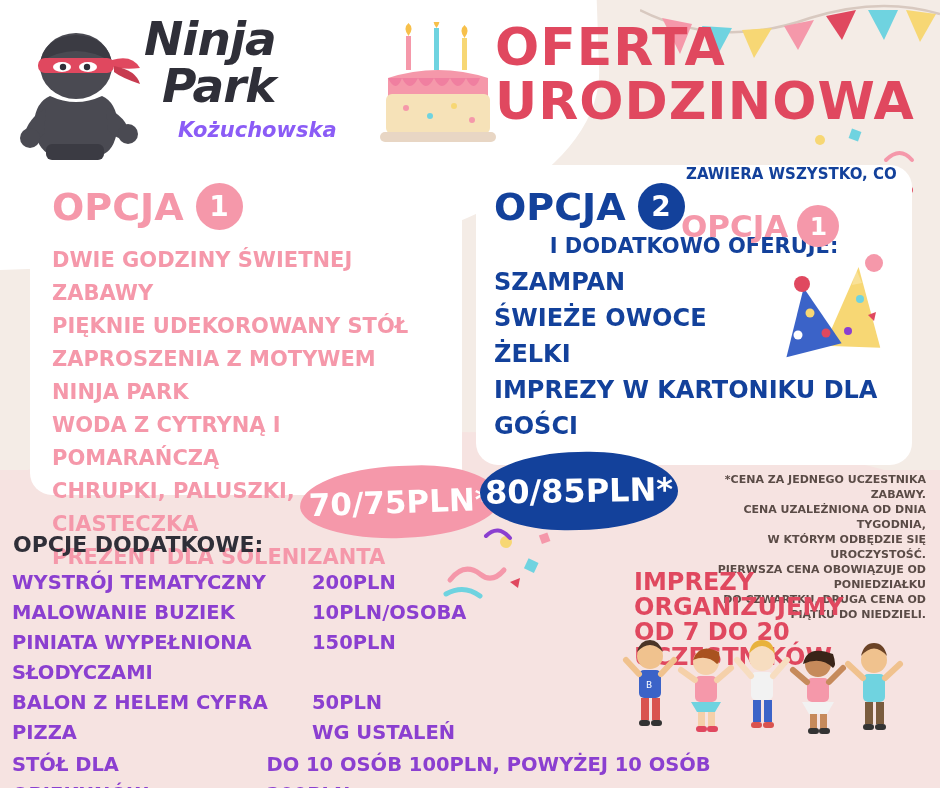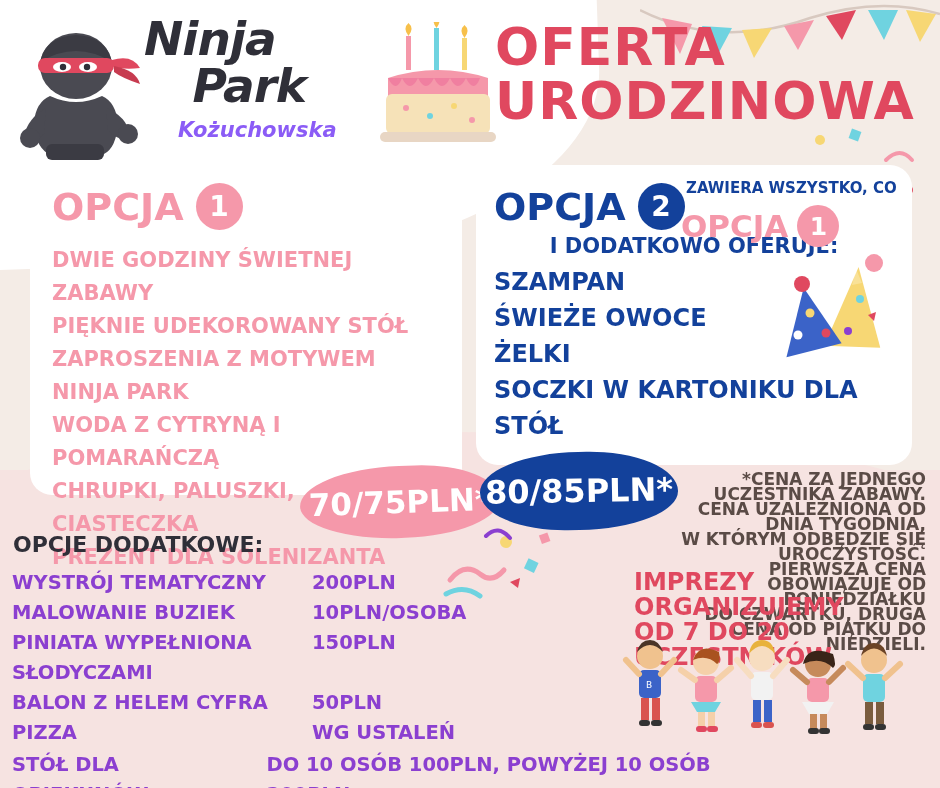--- a/index.html
+++ b/index.html
@@ -42,21 +42,21 @@
     position: absolute; left: 14px; top: 12px; width: 330px; height: 150px;
   }
   .ninja-figure { position: absolute; left: 2px; top: 10px; }
   .logo-text {
     position: absolute; left: 130px; top: 4px;
     font-family: "DejaVu Sans", sans-serif;
     font-weight: bold; font-style: italic;
     color: #2f2f38;
   }
   .logo-ninja { font-size: 47px; letter-spacing: -1px; line-height: 46px; }
-  .logo-park  { font-size: 47px; letter-spacing: -1px; line-height: 48px; margin-left: 18px; text-align: center;}
+  .logo-park  { font-size: 47px; letter-spacing: -1px; line-height: 48px; margin-left: 18px;}
   .logo-kozu  {
     font-size: 21px; color: #8b5cf6; margin-left: 34px; margin-top: 8px;
     letter-spacing: 0px;
   }
   .oferta-title {
     position: absolute; left: 495px; top: 20px;
     font-family: "DejaVu Sans", sans-serif;
     font-weight: bold;
     color: #e0485f;
     font-size: 52px;
@@ -101,21 +101,21 @@
   .list-pink {
     margin-top: 14px;
     font-family: "DejaVu Sans", sans-serif;
     font-weight: bold;
     color: #f598aa;
     font-size: 21px;
     line-height: 33px;
     letter-spacing: 0px;
   }
   .opt2-note {
-    position: absolute; left: 210px; top: 14px;
+    position: absolute; left: 210px; top: 0;
     width: 215px;
     font-family: "DejaVu Sans", sans-serif;
     font-weight: bold; font-size: 15px; color: #13419b; line-height: 19px;
   }
   .opt2-sub {
     position: absolute; left: 205px; top: 40px;
     display: flex; align-items: center; gap: 9px;
   }
   .opt2-sub .opt-word { font-size: 31px; }
   .opt2-line {
@@ -153,21 +153,21 @@
     font-family: "DejaVu Sans", sans-serif;
     font-weight: bold; font-size: 32px;
     display: flex; align-items: center; justify-content: center;
     transform: rotate(-1deg);
   }
   .footnote {
     position: absolute; left: 676px; top: 472px; width: 250px;
     font-family: "DejaVu Sans", sans-serif;
     font-weight: bold;
     color: #5a4b46;
-    font-size: 17px;
+    font-size: 11px;
     line-height: 15px;
     text-align: right;
   }
   
   .extra-title {
     position: absolute; left: 13px; top: 532px;
     font-family: "DejaVu Sans", sans-serif;
     font-weight: bold; font-size: 22px; color: #2f2f38;
   }
   .extra-table {
@@ -318,21 +318,21 @@
     <circle cx="34" cy="62" r="4.5" fill="#f7d774"></circle>
     <circle cx="50" cy="82" r="4.5" fill="#e0485f"></circle>
     <circle cx="22" cy="84" r="4.5" fill="#fff"></circle>
     <ellipse cx="26" cy="33" rx="8" ry="8" fill="#e0485f"></ellipse>
   </svg>
 
   <div class="list-blue">
     <div>SZAMPAN</div>
     <div>ŚWIEŻE OWOCE</div>
     <div>ŻELKI</div>
-    <div>SOCZKI W KARTONIKU DLA STÓŁ</div>
+    <div>IMPREZY W KARTONIKU DLA GOŚCI</div>
   </div>
 </div>
 
 <div class="price-pink">70/75PLN*</div>
 <div class="price-blue">80/85PLN*</div>
 
 <div class="footnote">
   <div>*CENA ZA JEDNEGO UCZESTNIKA ZABAWY.</div>
   <div>CENA UZALEŻNIONA OD DNIA TYGODNIA,</div>
   <div>W KTÓRYM ODBĘDZIE SIĘ UROCZYSTOŚĆ.</div>

